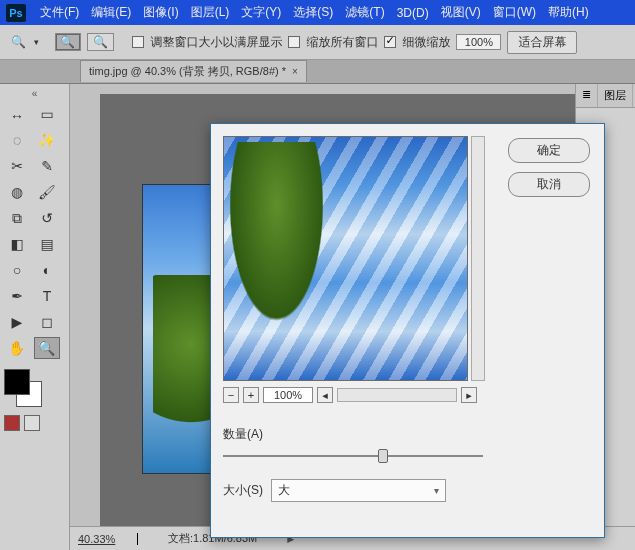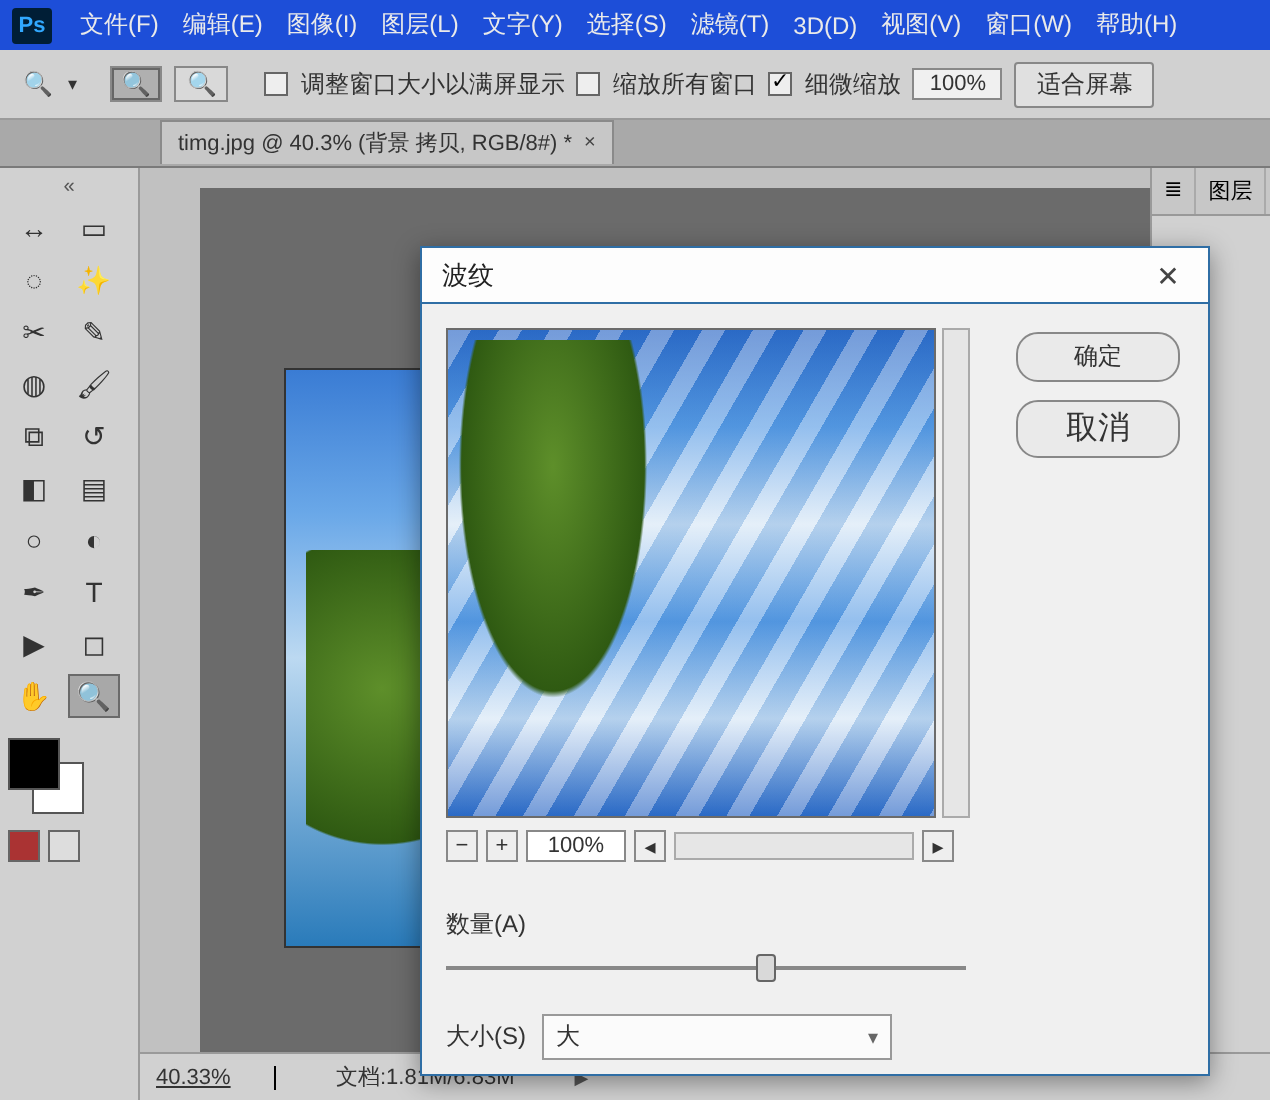--- a/index.html
+++ b/index.html
@@ -51,21 +51,21 @@
   .zoom-val { width: 50px; border: 1px solid #888; background: #fff; font-size: 11px; text-align: center; padding: 1px;}
   .hscroll { width: 120px; height: 14px; background: #e6e6e6; border: 1px solid #aaa;}
   .amount-row { position: absolute; left: 12px; top: 302px; display: flex; align-items: center; gap: 8px; flex-direction: column;}
   .amount-val { width: 40px; border: 1px solid #4a7ab5; background: #cfe1f7; color: #1a3f85; font-size: 11px; text-align: center; padding: 1px;}
   .slider { position: absolute; left: 12px; top: 325px; width: 260px; height: 14px; }
   .slider-track { position: absolute; top: 6px; left: 0; right: 0; height: 2px; background: #888;}
   .slider-thumb { position: absolute; top: 0; left: 155px; width: 10px; height: 14px; background: #d9d9d9; border: 1px solid #666; border-radius: 2px;}
   .size-row { position: absolute; left: 12px; top: 355px; display: flex; align-items: center; gap: 8px;}
   .combo { width: 175px; border: 1px solid #999; background: #fbfbfb; font-size: 12px; padding: 2px 6px; display: flex; justify-content: space-between; align-items: center;}
   .dlg-ok { position: absolute; right: 14px; top: 14px; width: 82px; border: 1px solid #888; border-radius: 11px; background: #eaeaea; text-align: center; padding: 3px 0; font-size: 12px;}
-  .dlg-cancel { position: absolute; right: 14px; top: 48px; width: 82px; border: 1px solid #888; border-radius: 11px; background: #eaeaea; text-align: center; padding: 3px 0; font-size: 16px;}
+  .dlg-cancel { position: absolute; right: 14px; top: 48px; width: 82px; border: 1px solid #888; border-radius: 11px; background: #eaeaea; text-align: center; padding: 3px 0; font-size: 12px;}
 </style>
 </head>
 <body>
 
 <div class="menubar">
   <div class="ps-logo">Ps</div>
   <div class="menu-item">文件(F)</div>
   <div class="menu-item">编辑(E)</div>
   <div class="menu-item">图像(I)</div>
   <div class="menu-item">图层(L)</div>
@@ -153,24 +153,20 @@
   </div>
 
   <div class="statusbar">
     <div class="sb-zoom">40.33%</div>
     <div>文档:1.81M/6.83M</div>
     <span style="font-size:9px;color:#555">▶</span>
   </div>
 </div>
 
 <div class="dlg">
-  <div class="dlg-title">
-    <span>波纹</span>
-    <span class="dlg-close">✕</span>
-  </div>
   <div class="dlg-body">
     <div class="preview-box">
       <div class="wave"></div>
       <div class="tree2"></div>
     </div>
     <div class="vscroll"></div>
 
     <div class="dlg-ok">确定</div>
     <div class="dlg-cancel">取消</div>
 

